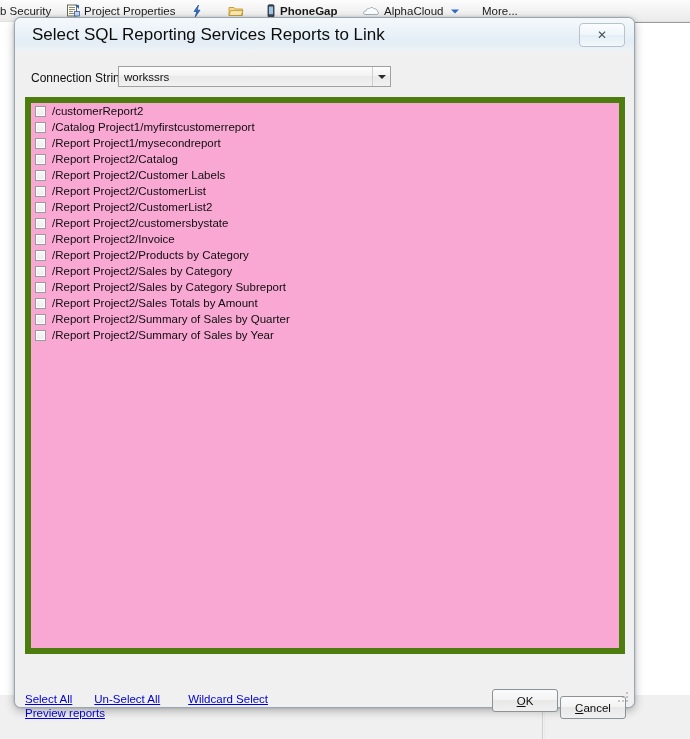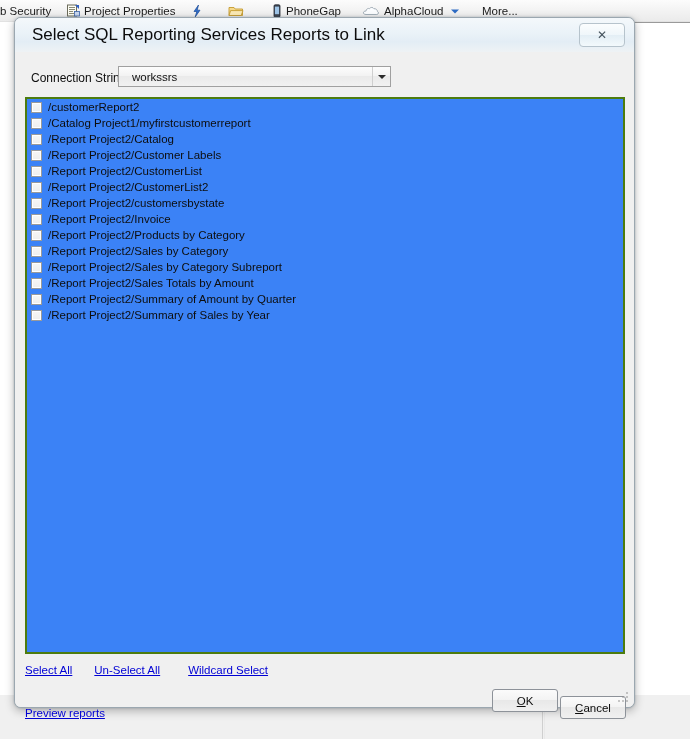--- a/index.html
+++ b/index.html
@@ -156,43 +156,42 @@
     align-items: center;
     cursor: default;
   }
   .combo-value {
     padding-left: 5px;
     font-size: 11.5px;
     color: #111;
     flex: 1;
     white-space: nowrap;
     overflow: hidden;
-    margin-left: 8px;
   }
   .combo-arrow-box {
     width: 17px; height: 19px;
     display: flex;
     align-items: center;
     justify-content: center;
     border-left: 1px solid #cfcfcf;
   }
   .combo-arrow {
     width: 0; height: 0;
     border-left: 4px solid transparent;
     border-right: 4px solid transparent;
     border-top: 4px solid #2b2b2b;
   }
 
   
   .listbox {
     position: absolute;
     left: 10px; top: 45px;
     width: 600px; height: 557px;
-    background: #3b82f6;
-    border: 2px solid #4d7c0f;
+    background: #f9a8d4;
+    border: 6px solid #4d7c0f;
     box-sizing: border-box;
     overflow: hidden;
     cursor: default;
   }
   .list-item {
     display: flex;
     align-items: center;
     height: 16px;
     padding-left: 4px;
     cursor: default;
@@ -209,21 +208,21 @@
   .item-label {
     font-size: 11.5px;
     color: #0d0d0d;
     white-space: nowrap;
     line-height: 16px;
   }
 
   
   .link-row {
     position: absolute;
-    left: 10px; top: 612px;
+    left: 10px; top: 641px;
     display: flex;
     align-items: center;
   }
   .lnk {
     font-size: 11.5px;
     color: #0000d4;
     text-decoration: underline;
     cursor: pointer;
     white-space: nowrap;
   }
@@ -316,21 +315,21 @@
 
     <div class="tb-item" style="left:228px;">
       <span class="ico">
         <svg width="16" height="14" viewBox="0 0 16 14">
           <path d="M1 3.5 L6 3.5 L7.2 5 L14.5 5 L14.5 11.5 L1 11.5 Z" fill="#f6d98a" stroke="#c49a2e" stroke-width="0.9"></path>
           <path d="M2.6 6.6 L15 6.6 L13.2 11.5 L1 11.5 Z" fill="#fbeab6" stroke="#c49a2e" stroke-width="0.9"></path>
         </svg>
       </span>
     </div>
 
-    <div class="tb-item" style="left:272px;">
+    <div class="tb-item" style="left:266px;font-weight:bold;">
       <span class="ico">
         <svg width="10" height="14" viewBox="0 0 10 14">
           <rect x="2" y="0.8" width="6" height="12.4" rx="1.2" fill="#3d4450" stroke="#232832" stroke-width="0.8"></rect>
           <rect x="2.9" y="2.6" width="4.2" height="7.6" fill="#9fc5e8"></rect>
         </svg>
       </span>
       <span class="tb-label">PhoneGap</span>
     </div>
 
     <div class="tb-item" style="left:362px;justify-content:center;">
@@ -380,20 +379,24 @@
           <div class="list-item">
             <span class="chk"></span>
             <span class="item-label">/customerReport2</span>
           </div>
           <div class="list-item">
             <span class="chk"></span>
             <span class="item-label">/Catalog Project1/myfirstcustomerreport</span>
           </div>
           <div class="list-item">
             <span class="chk"></span>
+            <span class="item-label">/Report Project1/mysecondreport</span>
+          </div>
+          <div class="list-item">
+            <span class="chk"></span>
             <span class="item-label">/Report Project2/Catalog</span>
           </div>
           <div class="list-item">
             <span class="chk"></span>
             <span class="item-label">/Report Project2/Customer Labels</span>
           </div>
           <div class="list-item">
             <span class="chk"></span>
             <span class="item-label">/Report Project2/CustomerList</span>
           </div>
@@ -420,21 +423,21 @@
           <div class="list-item">
             <span class="chk"></span>
             <span class="item-label">/Report Project2/Sales by Category Subreport</span>
           </div>
           <div class="list-item">
             <span class="chk"></span>
             <span class="item-label">/Report Project2/Sales Totals by Amount</span>
           </div>
           <div class="list-item">
             <span class="chk"></span>
-            <span class="item-label">/Report Project2/Summary of Amount by Quarter</span>
+            <span class="item-label">/Report Project2/Summary of Sales by Quarter</span>
           </div>
           <div class="list-item">
             <span class="chk"></span>
             <span class="item-label">/Report Project2/Summary of Sales by Year</span>
           </div>
         </div>
 
       <div class="link-row">
         <span class="lnk lnk-gap1">Select All</span>
         <span class="lnk lnk-gap2">Un-Select All</span>

